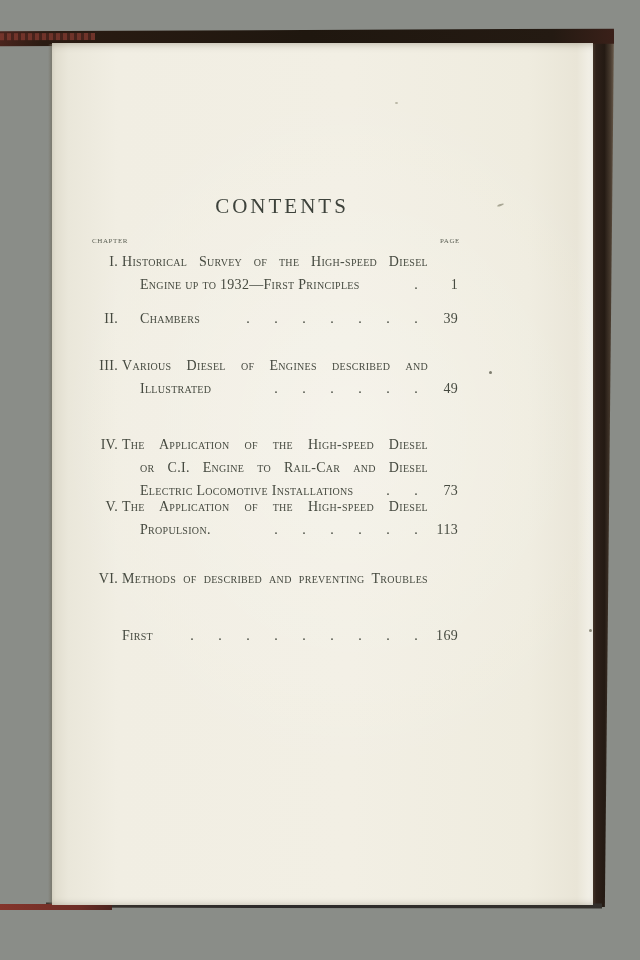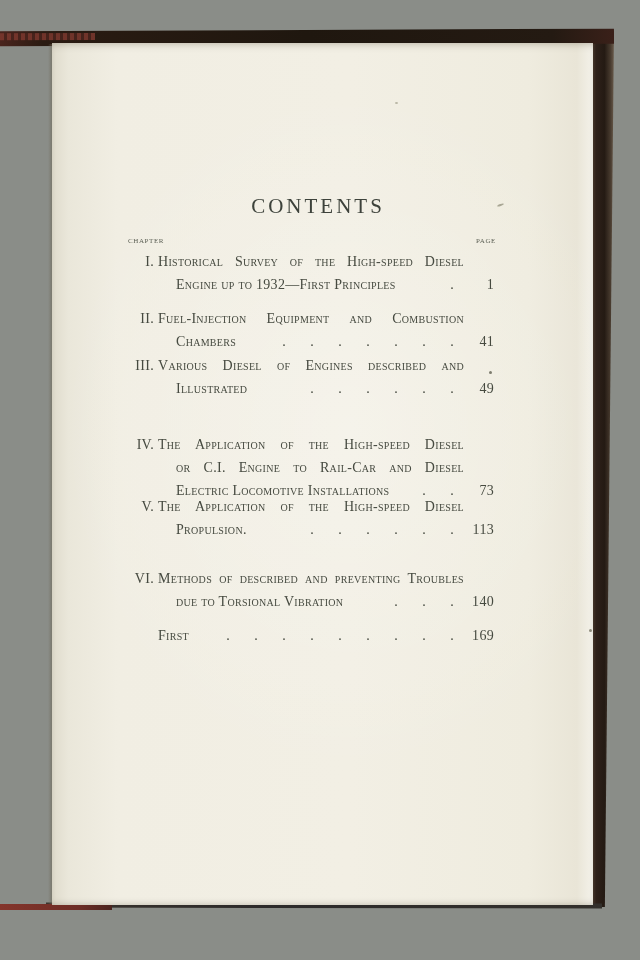--- a/index.html
+++ b/index.html
@@ -59,21 +59,20 @@
   .speck { position: absolute; border-radius: 50%; }
   .speck1 { left: 489px; top: 371px; width: 3px; height: 3px; background: #7d7c6e; }
   .speck2 { left: 497px; top: 204px; width: 7px; height: 2px; background: #a9a795; transform: rotate(-20deg); }
   .speck3 { left: 589px; top: 629px; width: 3px; height: 3px; background: #8f8d7d; }
   .speck4 { left: 395px; top: 102px; width: 3px; height: 2px; background: #b9b6a5; }
 
   
   .text-layer {
     position: absolute; left: 90px; top: 0; width: 370px; height: 960px;
     color: #464a40;
-    margin-left: 36px;
   }
   .toc-title {
     position: absolute; top: 194px; left: 0; width: 100%;
     text-align: center; transform: translateX(7px);
     font-size: 21px; letter-spacing: 3px; font-weight: 400;
     color: #3d423b;
   }
   .col-headers {
     position: absolute; top: 237px; left: 0; width: 100%;
     display: flex; justify-content: space-between;
@@ -139,25 +138,24 @@
           <span class="pagenum">1</span>
         </div>
       </div>
     </div>
   </div>
 
   <div class="entry e2">
     <div class="row">
       <span class="num">II.</span>
       <div class="body">
-        <div class="jline">Fuel-Injection Equipment and Combustion</div>
         <div class="lastline">
           <span class="ltext indent">Chambers</span>
           <span class="dots">.......</span>
-          <span class="pagenum">41</span>
+          <span class="pagenum">39</span>
         </div>
       </div>
     </div>
   </div>
 
   <div class="entry e3">
     <div class="row">
       <span class="num">III.</span>
       <div class="body">
         <div class="jline">Various Diesel of Engines described and</div>
@@ -197,25 +195,20 @@
         </div>
       </div>
     </div>
   </div>
 
   <div class="entry e6">
     <div class="row">
       <span class="num">VI.</span>
       <div class="body">
         <div class="jline">Methods of described and preventing Troubles</div>
-        <div class="lastline">
-          <span class="ltext indent">due to Torsional Vibration</span>
-          <span class="dots">...</span>
-          <span class="pagenum">140</span>
-        </div>
       </div>
     </div>
   </div>
 
   <div class="entry e7">
     <div class="row">
       <span class="num"></span>
       <div class="body">
         <div class="lastline">
           <span class="ltext">First</span>

